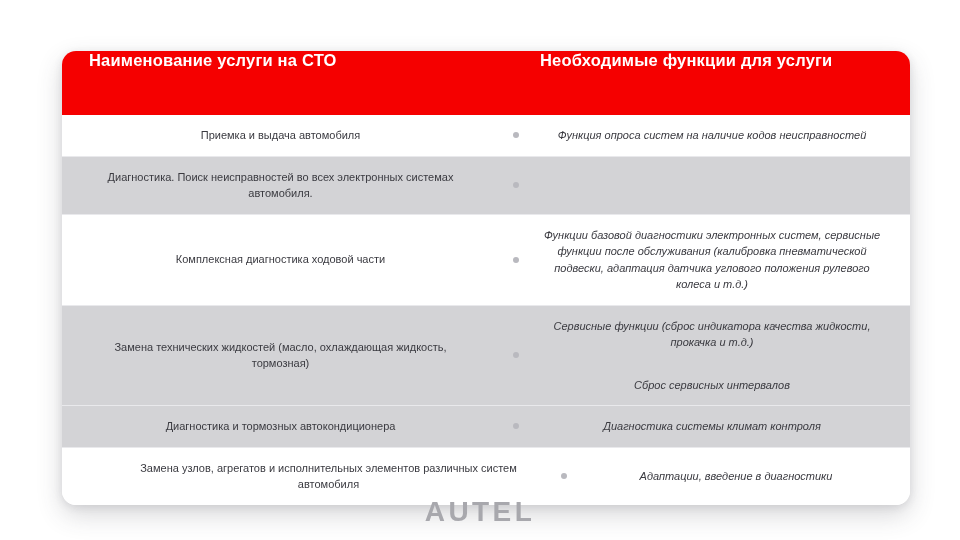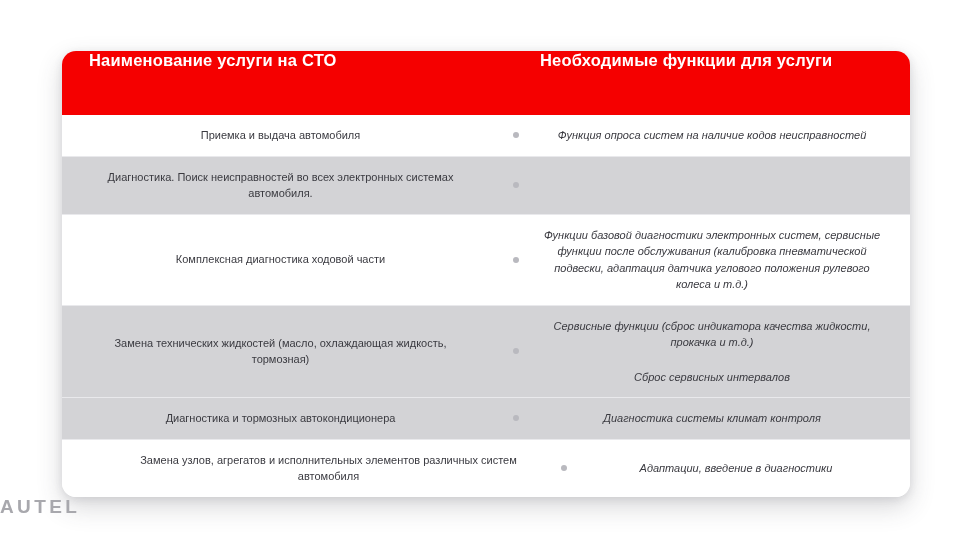--- a/index.html
+++ b/index.html
@@ -81,38 +81,38 @@
     width: 48px;
     align-items: center;
     justify-content: center;
     flex-direction: row;
   }
   .cell-func {
     flex: 1;
     padding: 12px 26px 12px 0px;
   }
   .cell p { margin: 0; font-style: italic; }
-  .cell p + p { margin-top: 18px; }
+  .cell p + p { margin-top: 26px; }
 
   .dot {
     width: 6px;
     height: 6px;
     border-radius: 50%;
     background: #b9b9bf;
     display: block;
   }
 
   
   #brand {
     position: absolute;
     left: 0;
     right: 0;
     top: 496px;
-    text-align: left;
-    font-size: 19px;
+    text-align: center;
+    font-size: 28px;
     font-weight: bold;
     letter-spacing: 3.4px;
     color: #a8a8ad;
   }
 </style>
 </head>
 <body>
 
 <div id="slide">
 

